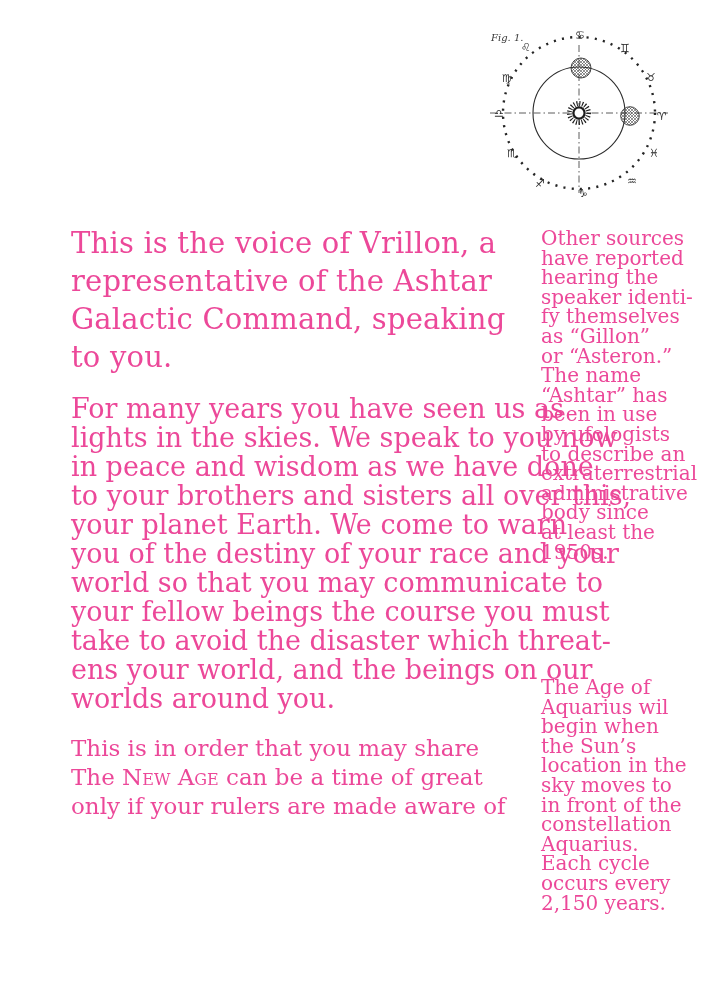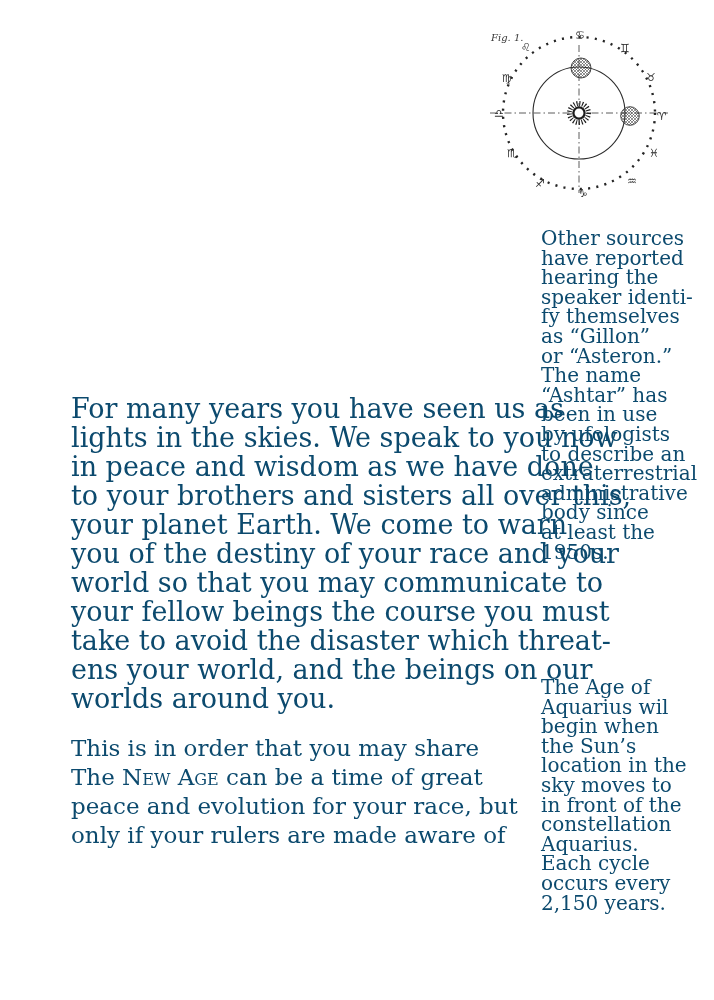--- a/index.html
+++ b/index.html
@@ -1,21 +1,21 @@
 <!DOCTYPE html>
 <html><head>
 <meta charset="utf-8">
 <style>
   html, body { margin: 0; padding: 0; }
   .page {
     position: relative;
     width: 714px;
     height: 1000px;
     background: #ffffff;
-    color: #0c4a6e;
+    color: #ec4899;
     font-family: "DejaVu Serif", serif;
     overflow: hidden;
   }
   .lines { white-space: pre; }
 
   .lead {
     position: absolute;
     left: 71px;
     top: 224px;
     font-size: 29px;
@@ -123,37 +123,40 @@
       <text class="zglyph" x="64" y="173">♐</text>
       <text class="zglyph" x="107" y="183">♑</text>
       <text class="zglyph" x="156" y="171">♒</text>
       <text class="zglyph" x="178" y="143">♓</text>
       <text class="zglyph" x="186" y="106">♈</text>
       <text class="zglyph" x="175" y="67">♉</text>
       <text class="zglyph" x="149" y="38">♊</text>
     </svg>
   </div>
 
+  <div class="lead lines">This is the voice of Vrillon, a
+representative of the Ashtar
+Galactic Command, speaking
+to you.</div>
 
   <div class="para1 lines">For many years you have seen us as
 lights in the skies. We speak to you now
 in peace and wisdom as we have done
 to your brothers and sisters all over this,
 your planet Earth. We come to warn
 you of the destiny of your race and your
 world so that you may communicate to
 your fellow beings the course you must
 take to avoid the disaster which threat-
 ens your world, and the beings on our
 worlds around you.</div>
 
   <div class="para2">
     <div class="ln">This is in order that you may share</div>
     <div class="ln"><span>The </span><span class="sc">New Age</span><span> can be a time of great</span></div>
-    <div class="ln">peace and evolution for your race, but</div>
     <div class="ln">only if your rulers are made aware of</div>
   </div>
 
   <div class="note note1 lines">Other sources
 have reported
 hearing the
 speaker identi-
 fy themselves
 as “Gillon”
 or “Asteron.”

